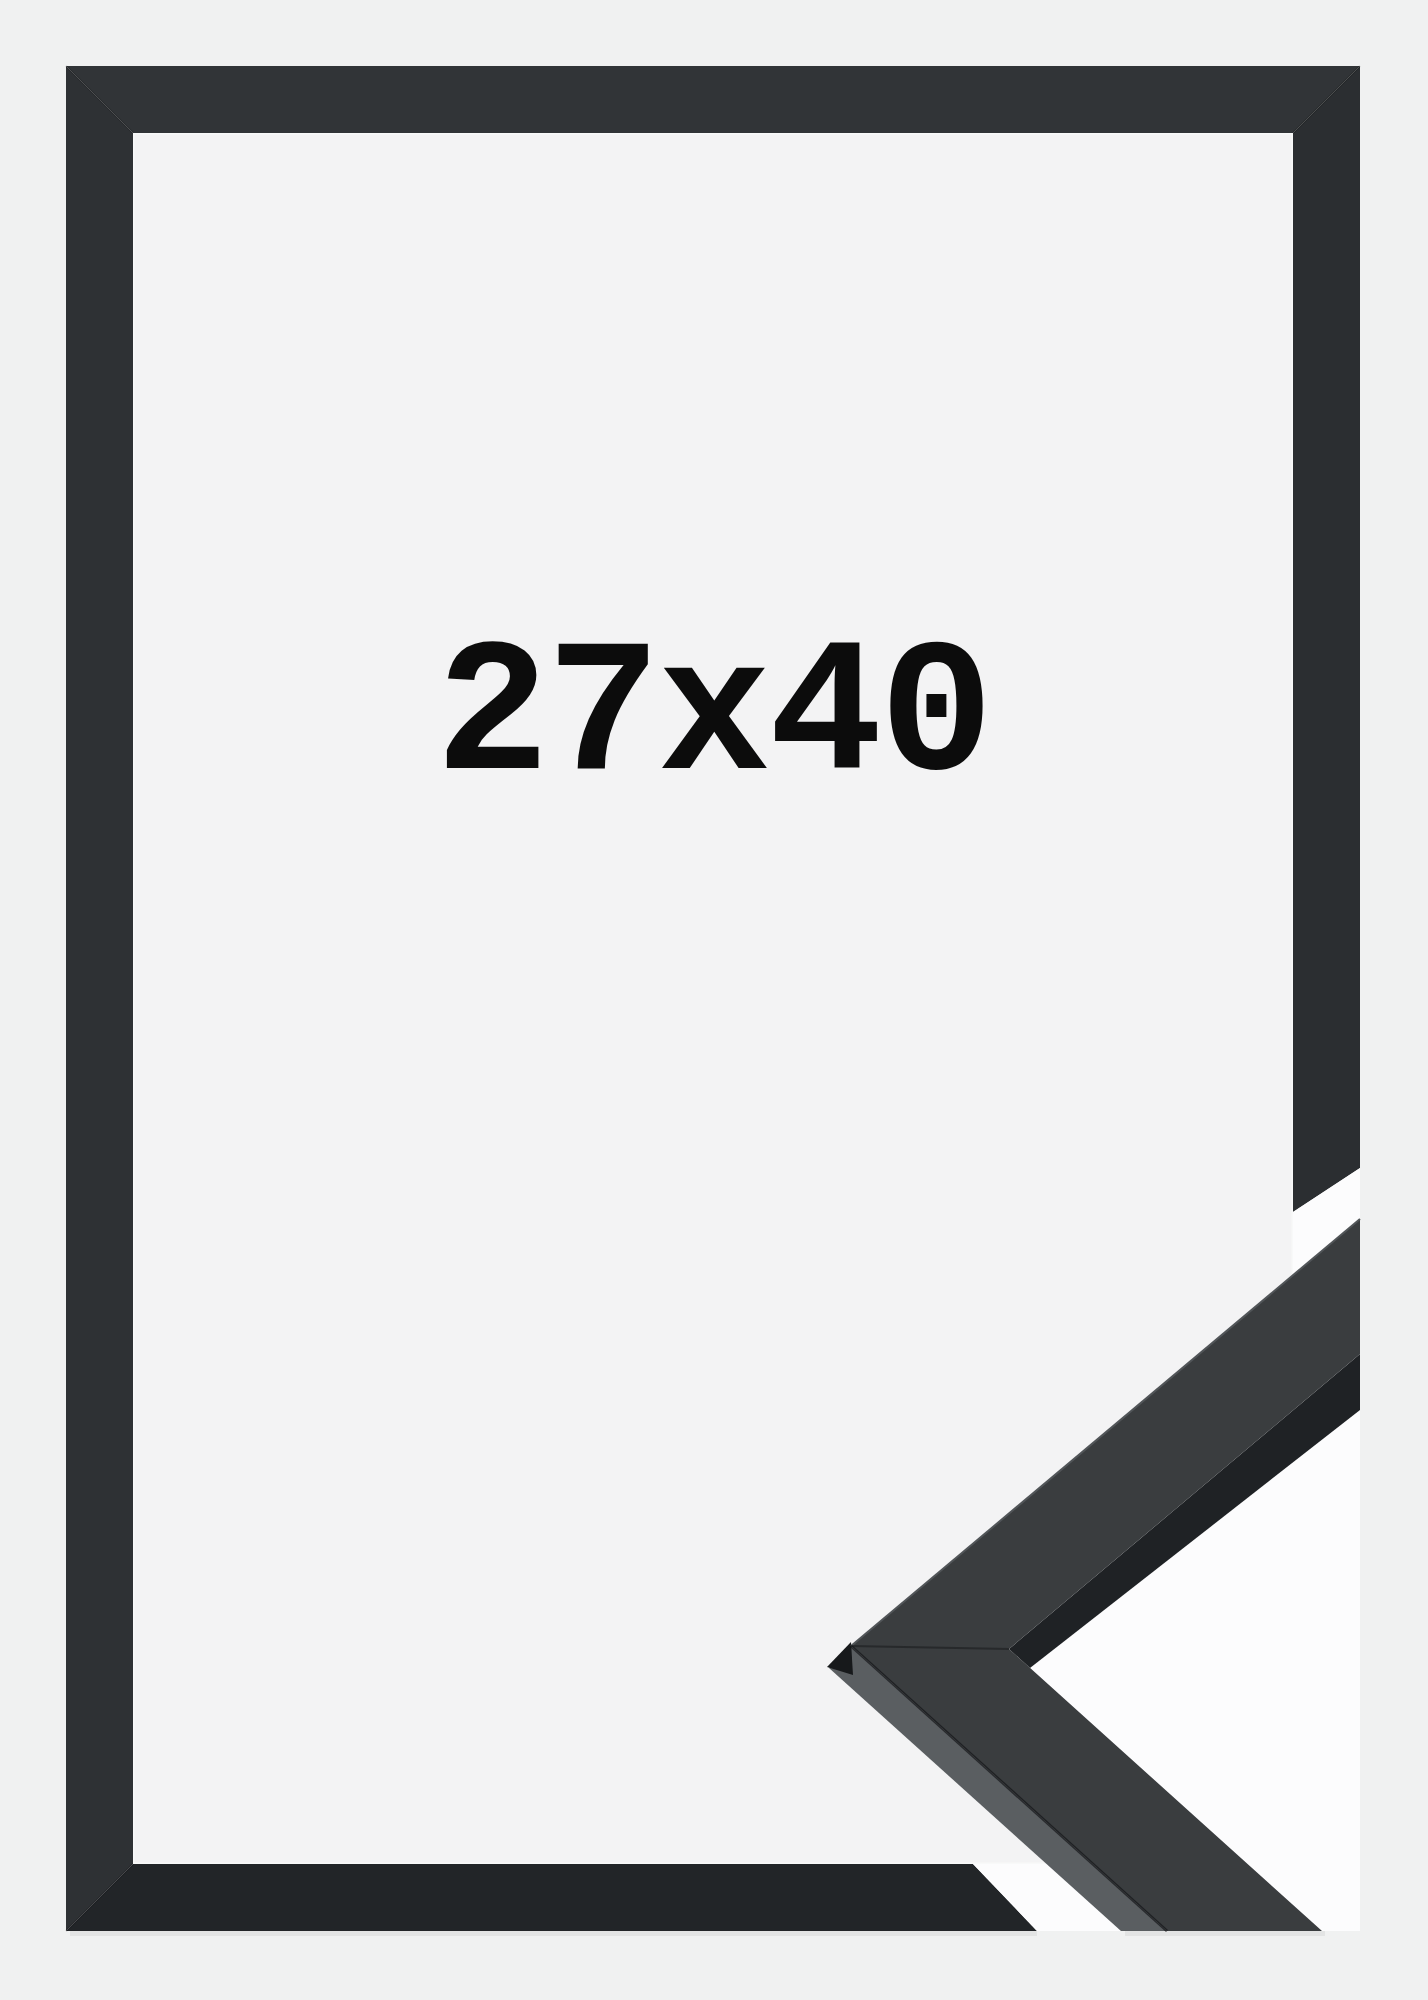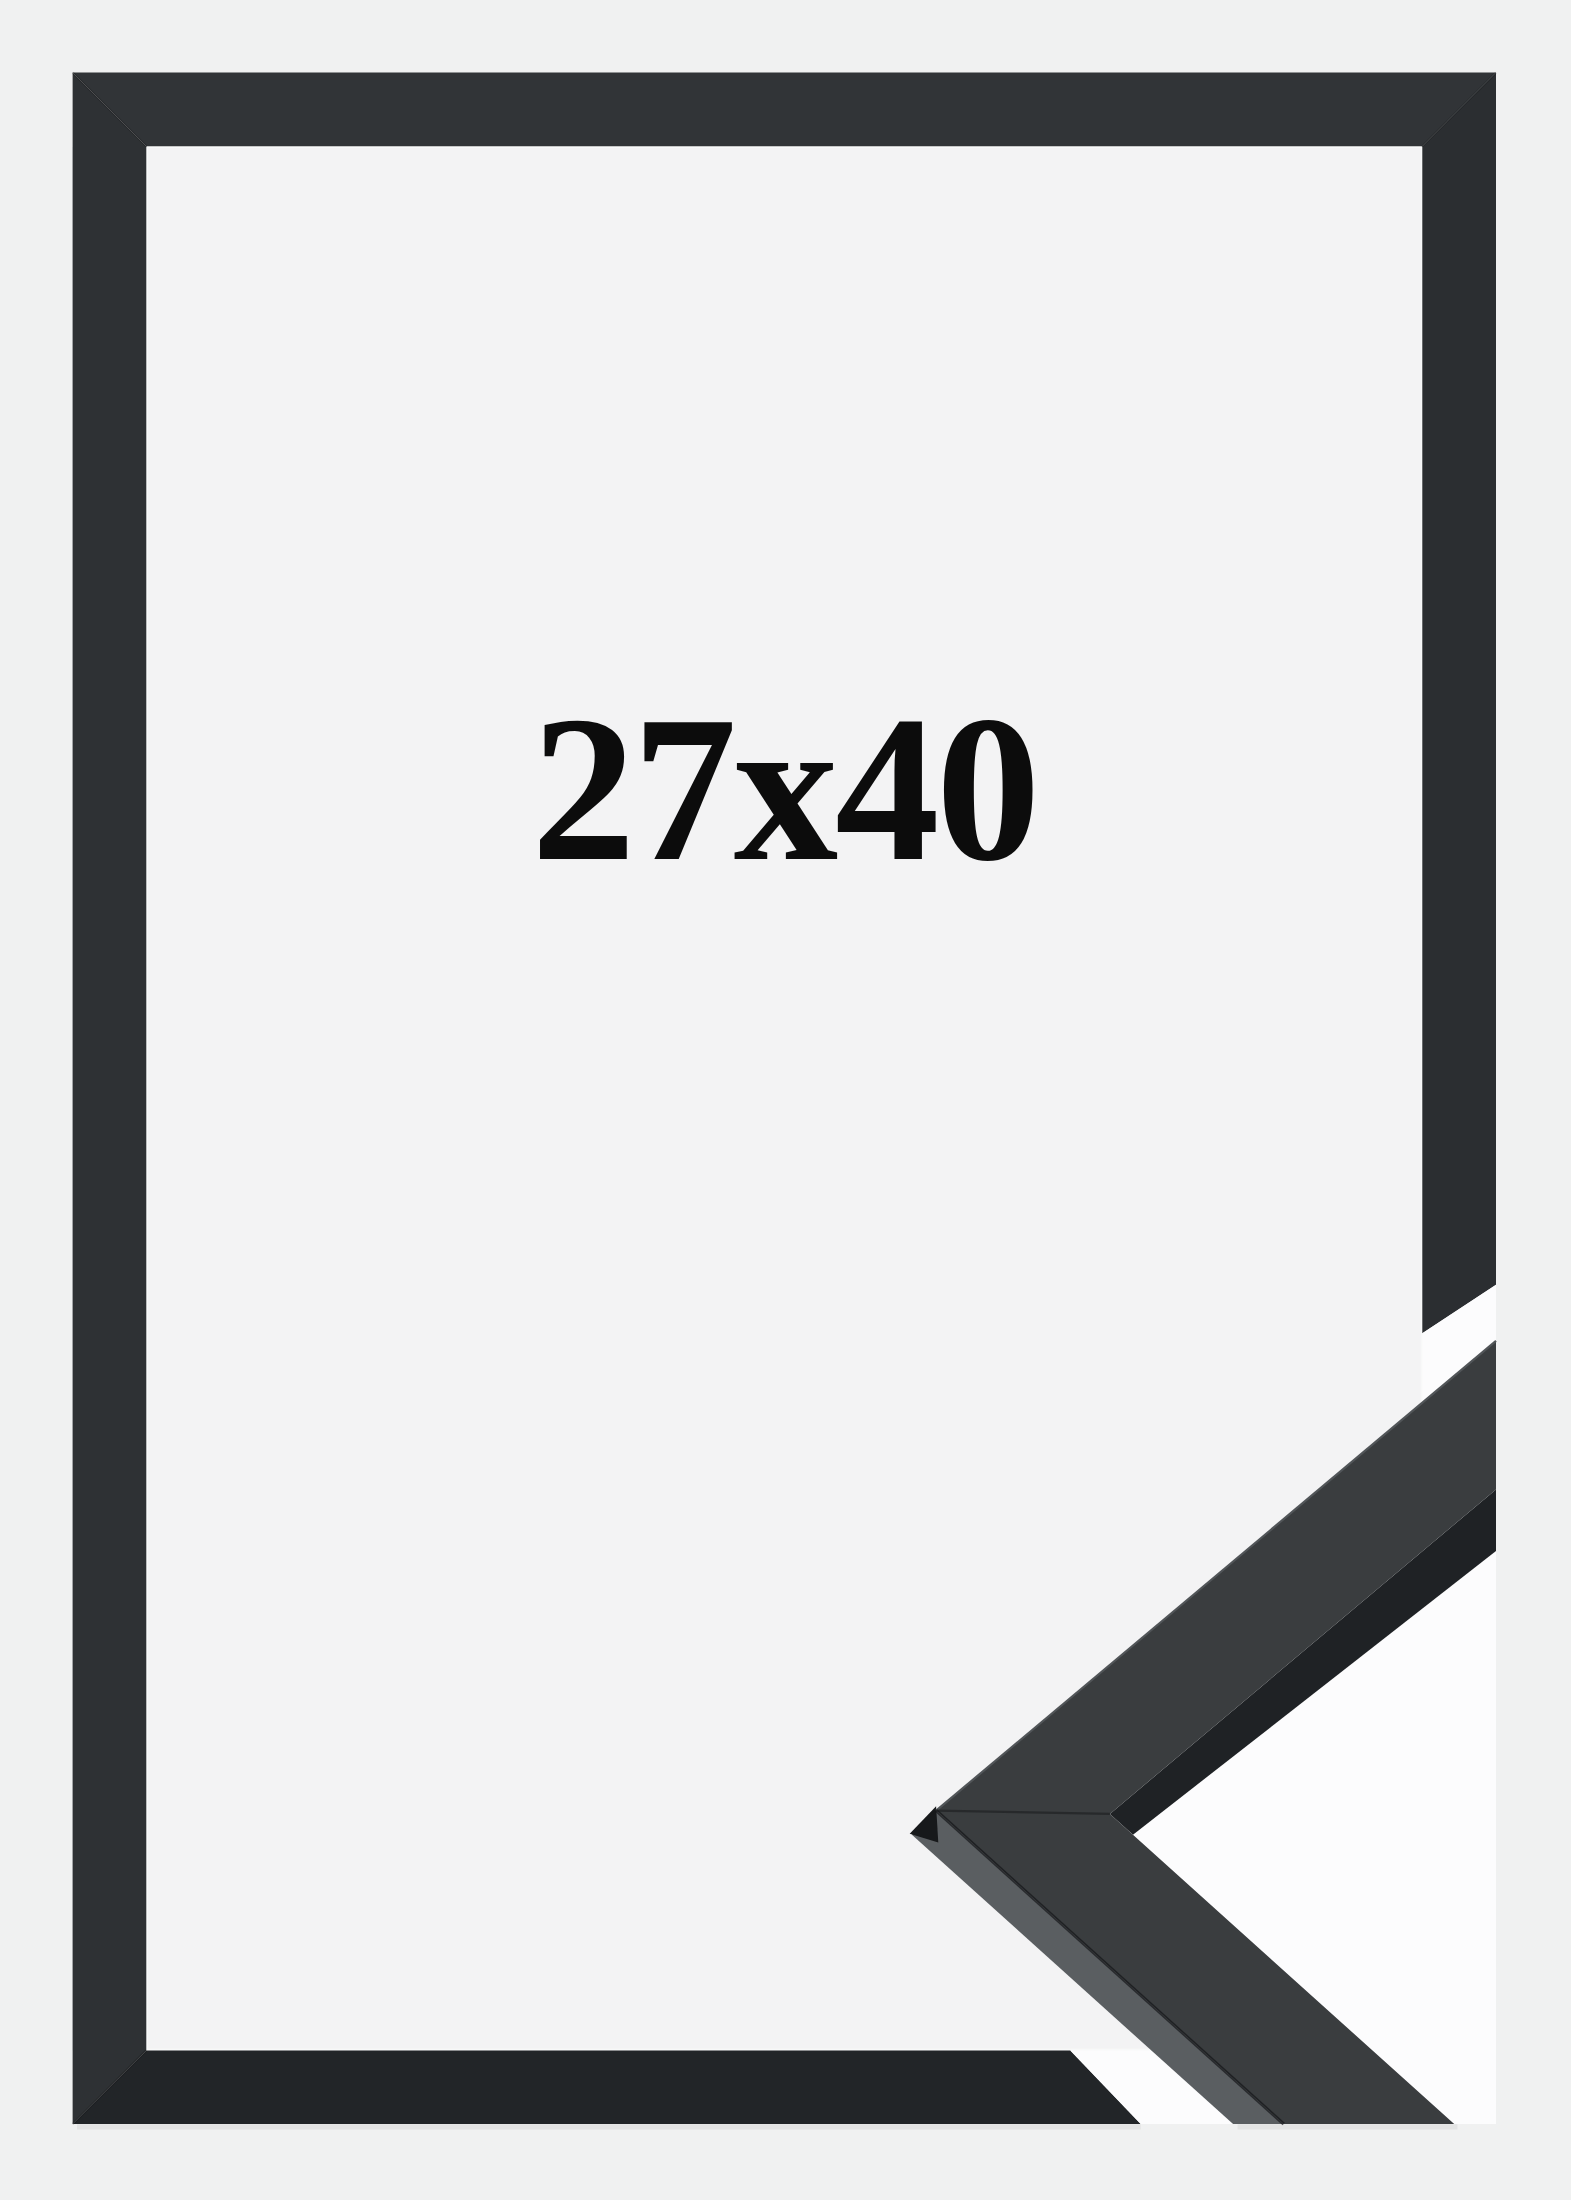--- a/index.html
+++ b/index.html
@@ -7,21 +7,21 @@
     --rail_top:#313437; --rail_left:#2e3134; --rail_right:#2b2e31; --rail_bottom:#222528;
     --gap_white:#fcfcfd;
     --sample_face:#3a3d3f; --sample_side_dark:#1f2225; --sample_bevel:#5a5e61;
     --sample_tip:#17191b; --sample_edge_highlight:#515558; --seam:#141618;
     --label_color:#0c0c0c;
   }
   html,body{margin:0;padding:0;background:var(--bg);}
   .canvas{
     position:relative; width:1428px; height:2000px; overflow:hidden;
     background:var(--bg);
-    font-family:Liberation Serif, serif;
+    font-family:Liberation Mono, monospace;
   }
   .photo-svg{position:absolute; left:0; top:0; width:1428px; height:2000px; display:block;}
   .size-label{
     position:absolute; left:66px; top:623px; width:1294px; height:210px;
     display:flex; align-items:flex-start; justify-content:center;
     font-size:190px; font-weight:700; line-height:1; letter-spacing:-3px;
     color:var(--label_color); user-select:none; white-space:nowrap;
   }
 </style>
 </head>

